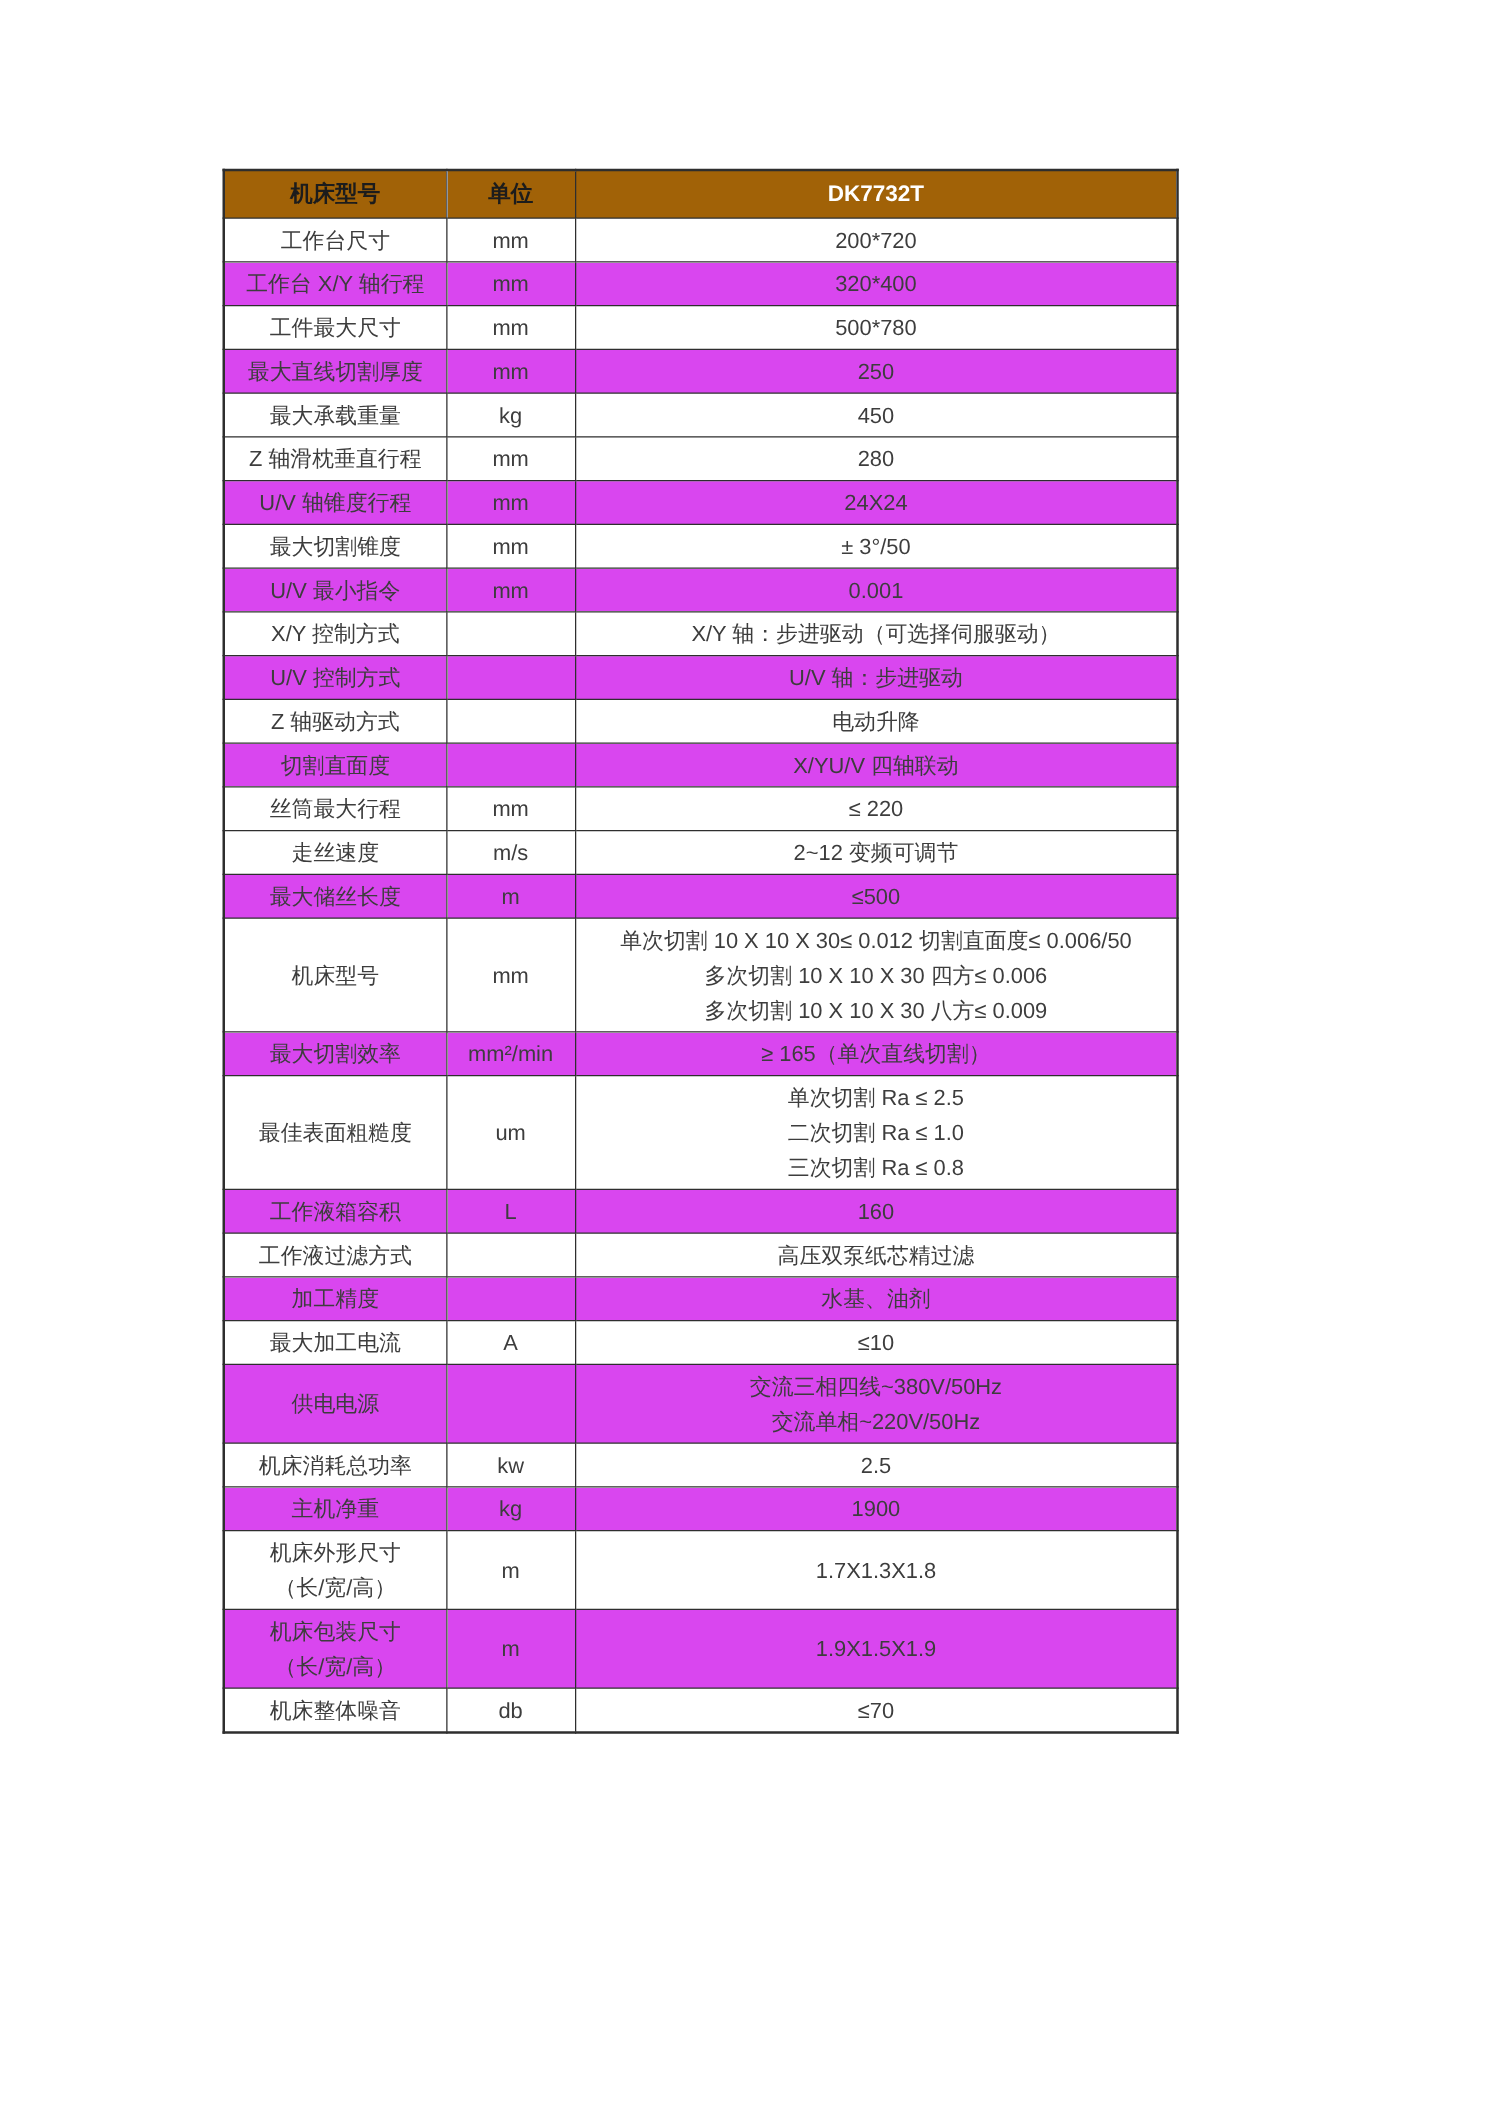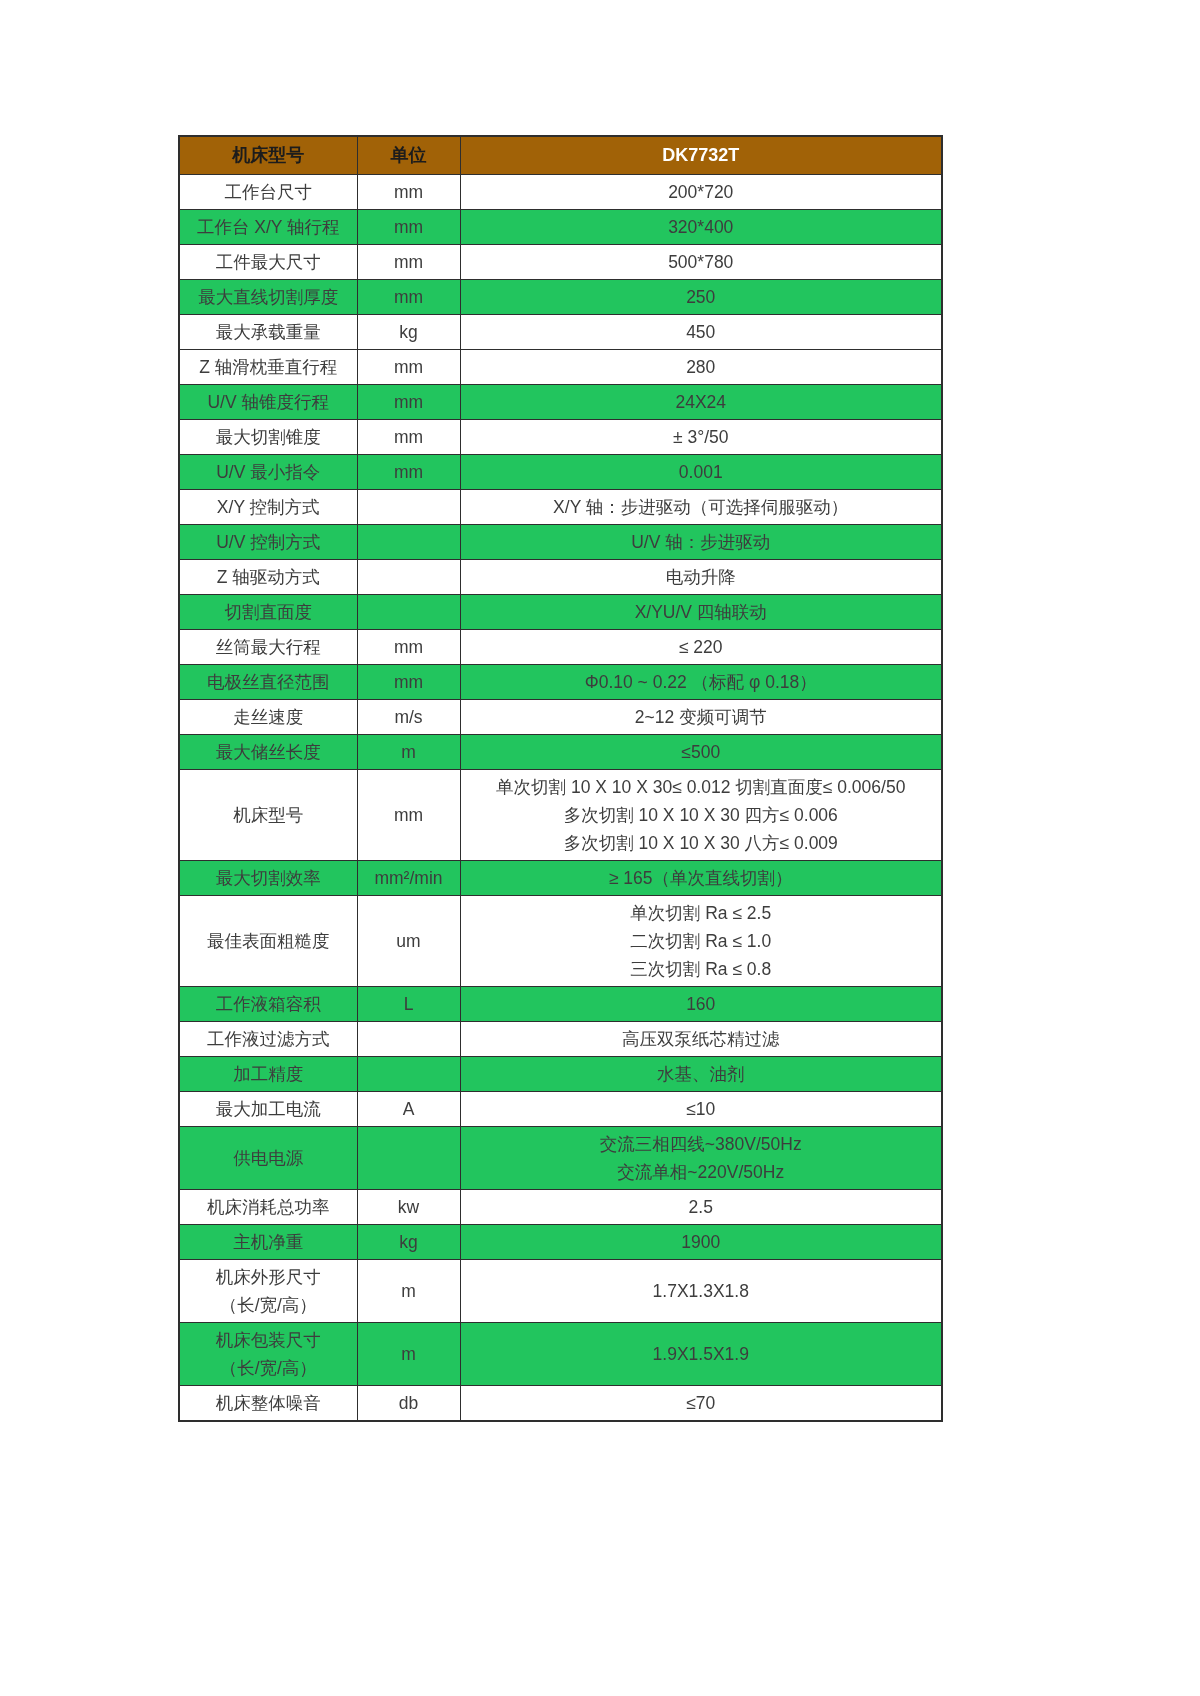--- a/index.html
+++ b/index.html
@@ -41,21 +41,21 @@
   table.spec-table thead th {
     background: #a16207;
     height: 31px;
     font-weight: bold;
     font-size: 18px;
     margin-left: 26px;
   }
   table.spec-table thead th.dark-label { color: #1c1c1c; }
   table.spec-table thead th.light-label { color: #ffffff; }
   table.spec-table tbody tr { height: 33px; }
-  table.spec-table tbody tr.shaded td { background: #22c55e; text-align: center; }
+  table.spec-table tbody tr.shaded td { background: #d946ef; text-align: center; }
   table.spec-table tbody tr.plain td { background: #ffffff; }
   .cell-line { line-height: 28px; }
 </style>
 </head>
 <body>
 
 <div class="page">
   <table class="spec-table">
     <colgroup>
       <col class="c1">
@@ -189,29 +189,20 @@
         </tr>
         <tr class="plain">
           <td>
             <div class="cell-line">丝筒最大行程</div>
           </td>
           <td>mm</td>
           <td>
             <div class="cell-line">≤ 220</div>
           </td>
         </tr>
-        <tr class="shaded">
-          <td>
-            <div class="cell-line">电极丝直径范围</div>
-          </td>
-          <td>mm</td>
-          <td>
-            <div class="cell-line">Φ0.10 ~ 0.22 （标配 φ 0.18）</div>
-          </td>
-        </tr>
         <tr class="plain">
           <td>
             <div class="cell-line">走丝速度</div>
           </td>
           <td>m/s</td>
           <td>
             <div class="cell-line">2~12 变频可调节</div>
           </td>
         </tr>
         <tr class="shaded">

